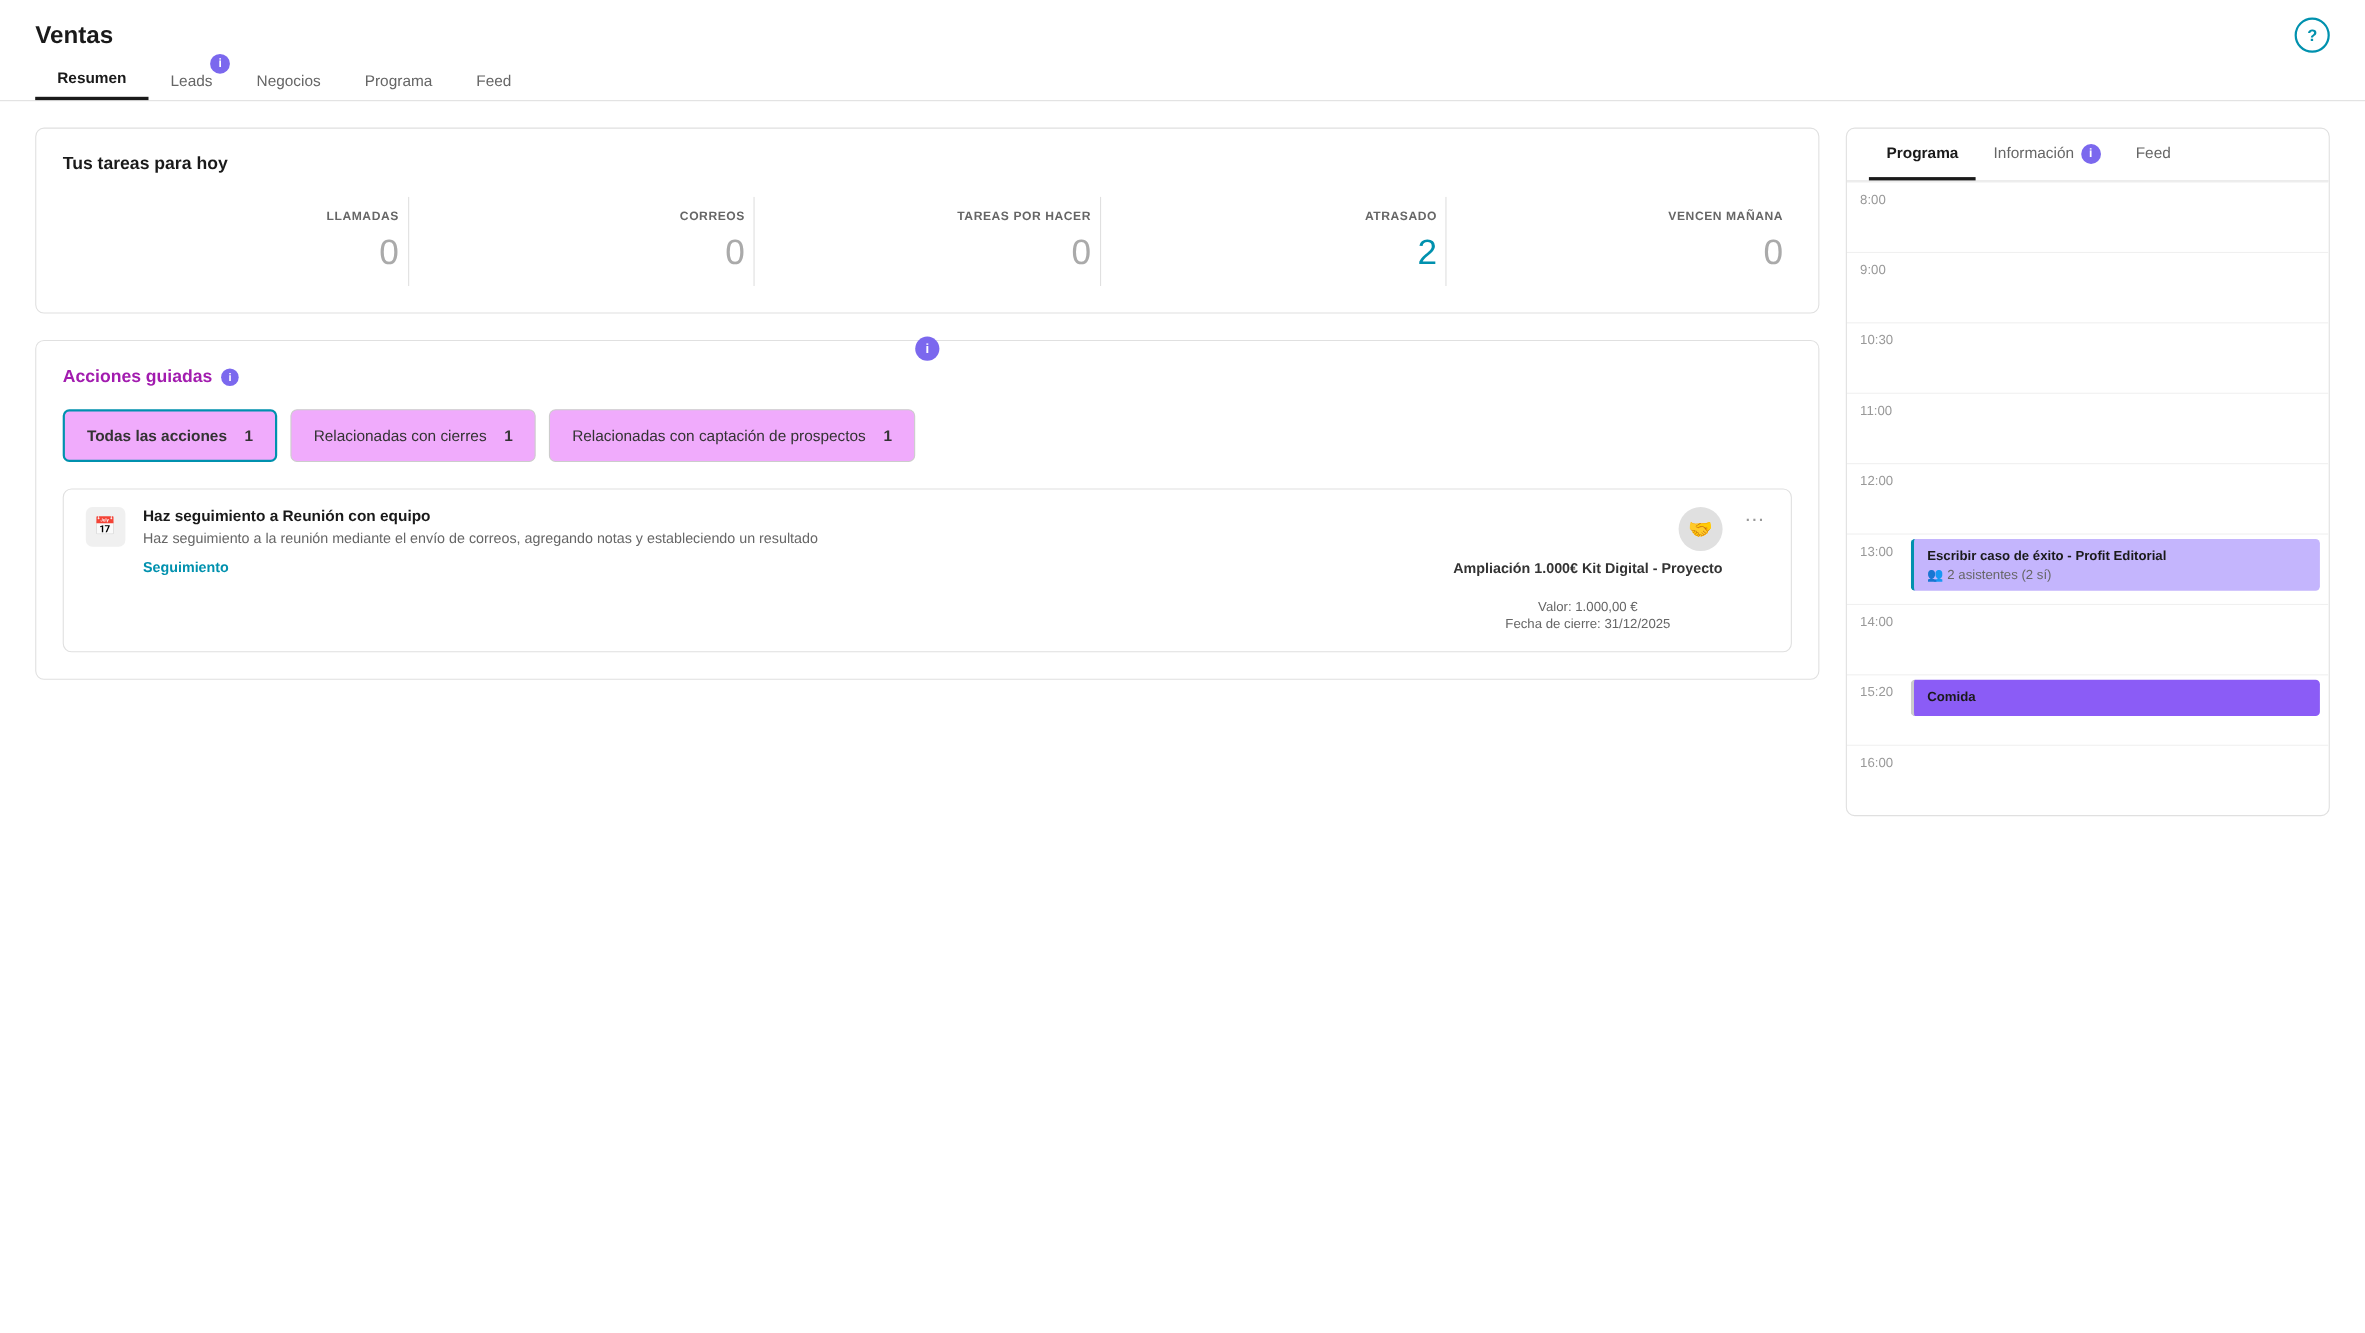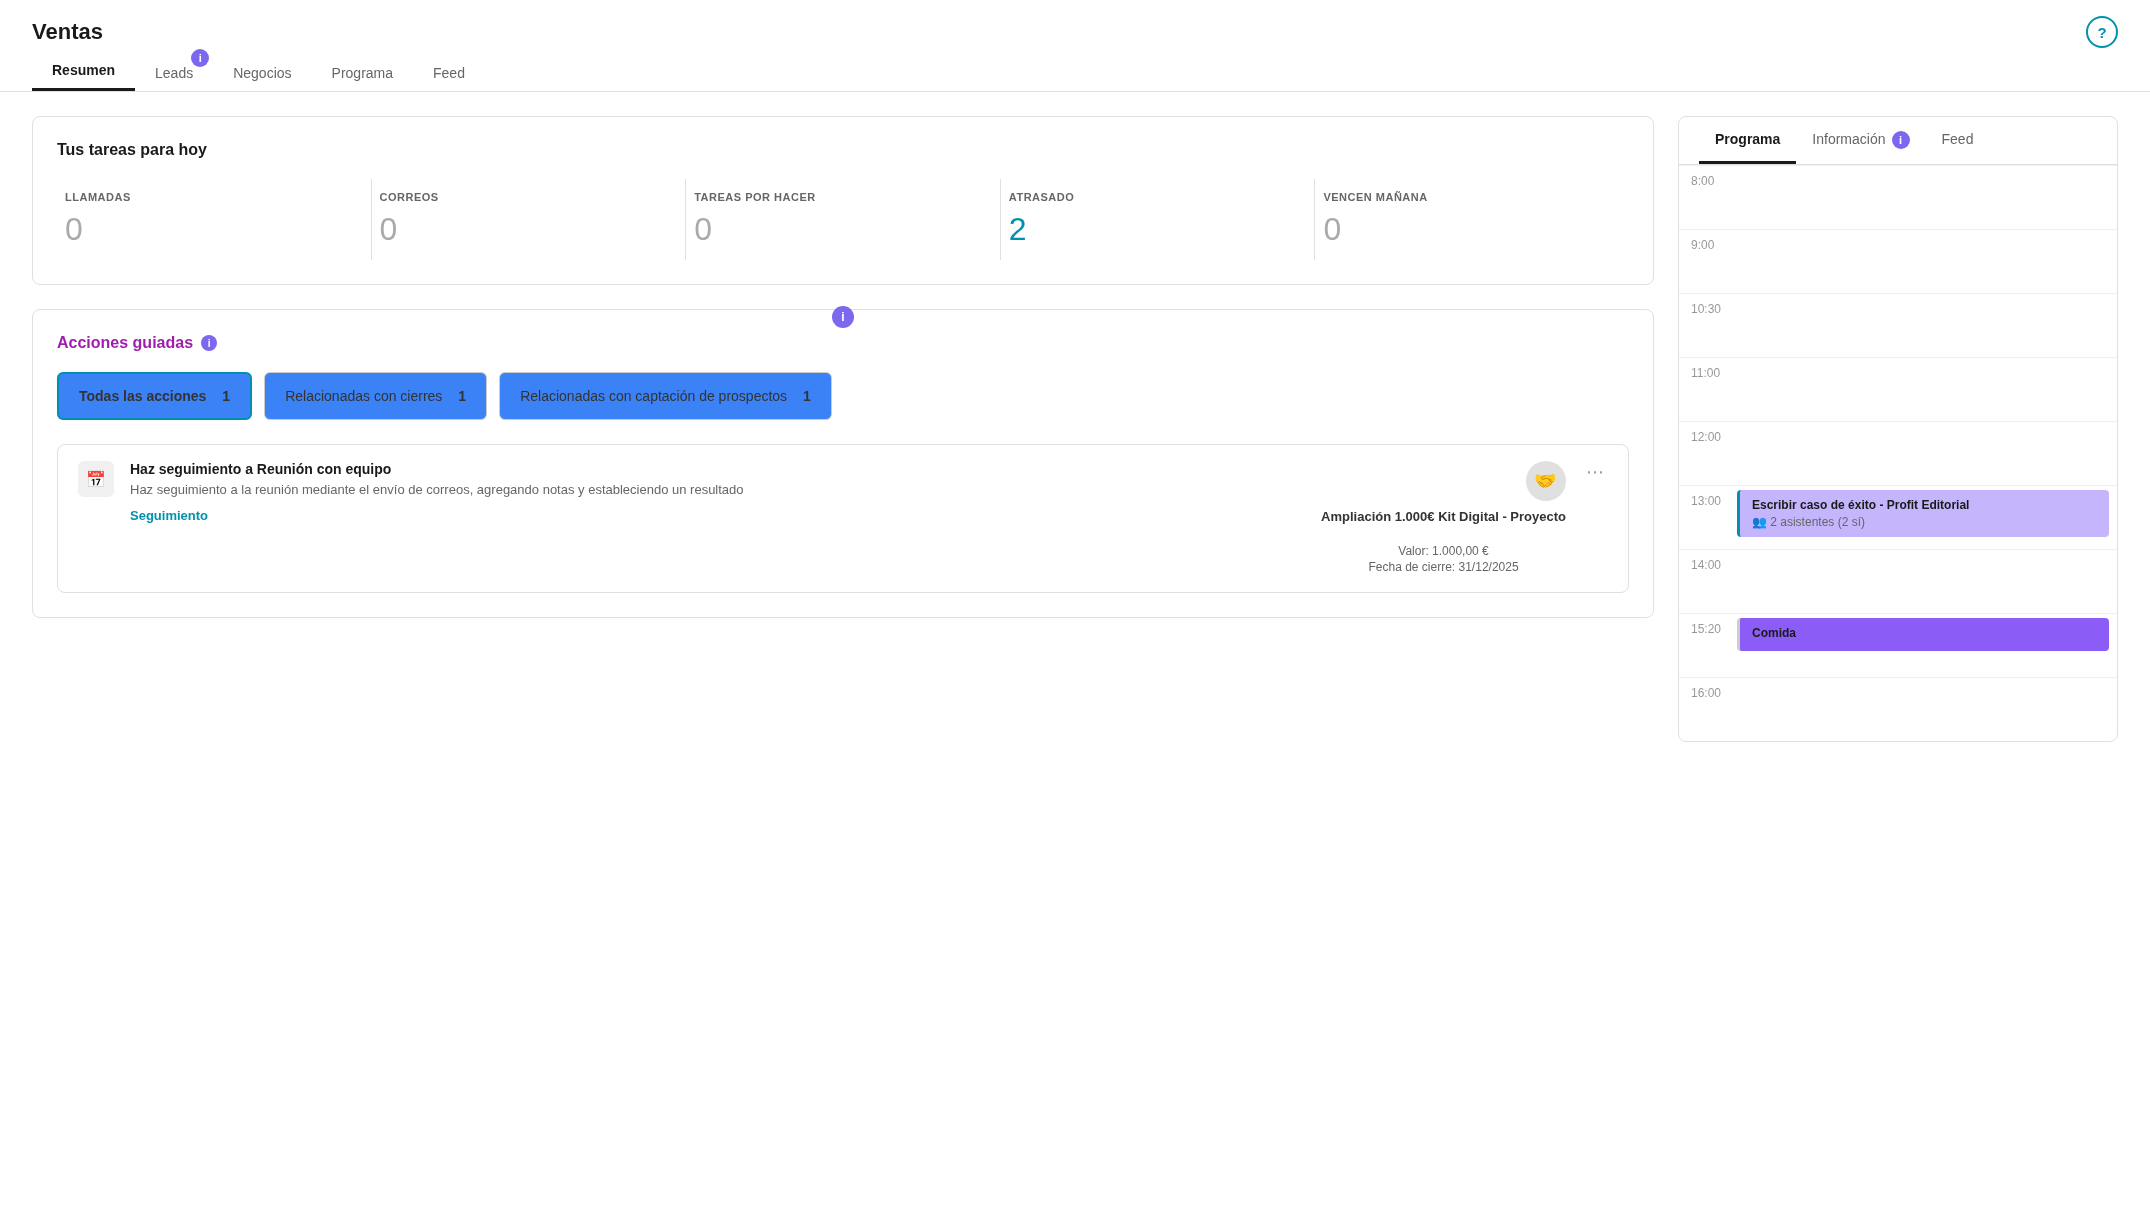--- a/index.html
+++ b/index.html
@@ -92,21 +92,21 @@
       color: #1a1a1a;
     }
 
     
     .metrics-row {
       display: flex;
       gap: 0;
     }
     .metric-item {
       flex: 1;
-      text-align: left;
+      text-align: right;
       padding: 12px 8px;
       border-right: 1px solid #e0e0e0;
     }
     .metric-item:last-child { border-right: none; }
     .metric-label {
       font-size: 11px;
       font-weight: 600;
       color: #666;
       letter-spacing: 0.5px;
       margin-bottom: 8px;
@@ -164,21 +164,21 @@
     .action-filters {
       display: flex;
       gap: 12px;
       margin-bottom: 24px;
     }
     .action-filter-btn {
       border: 1px solid #ccc;
       border-radius: 6px;
       padding: 14px 20px;
       cursor: pointer;
-      background: #3b82f6;
+      background: #f0abfc;
       display: flex;
       align-items: center;
       justify-content: space-between;
       gap: 16px;
       font-size: 14px;
       color: #333;
       min-width: 180px;
     }
     .action-filter-btn.active {
       border: 2px solid #0091ae;

